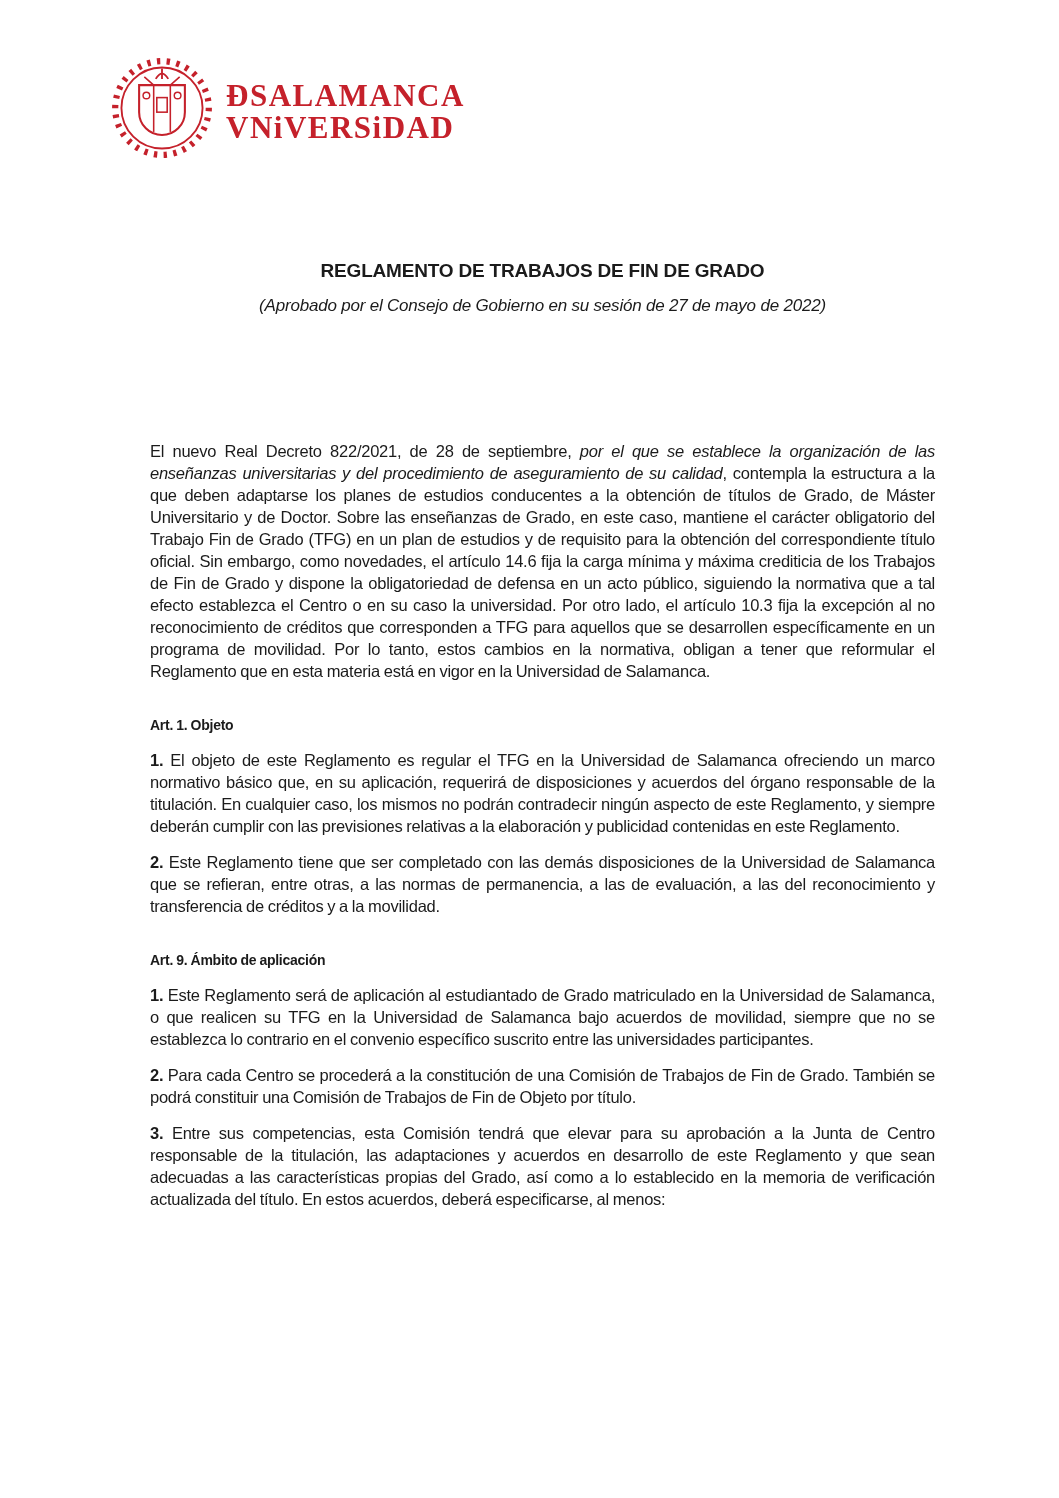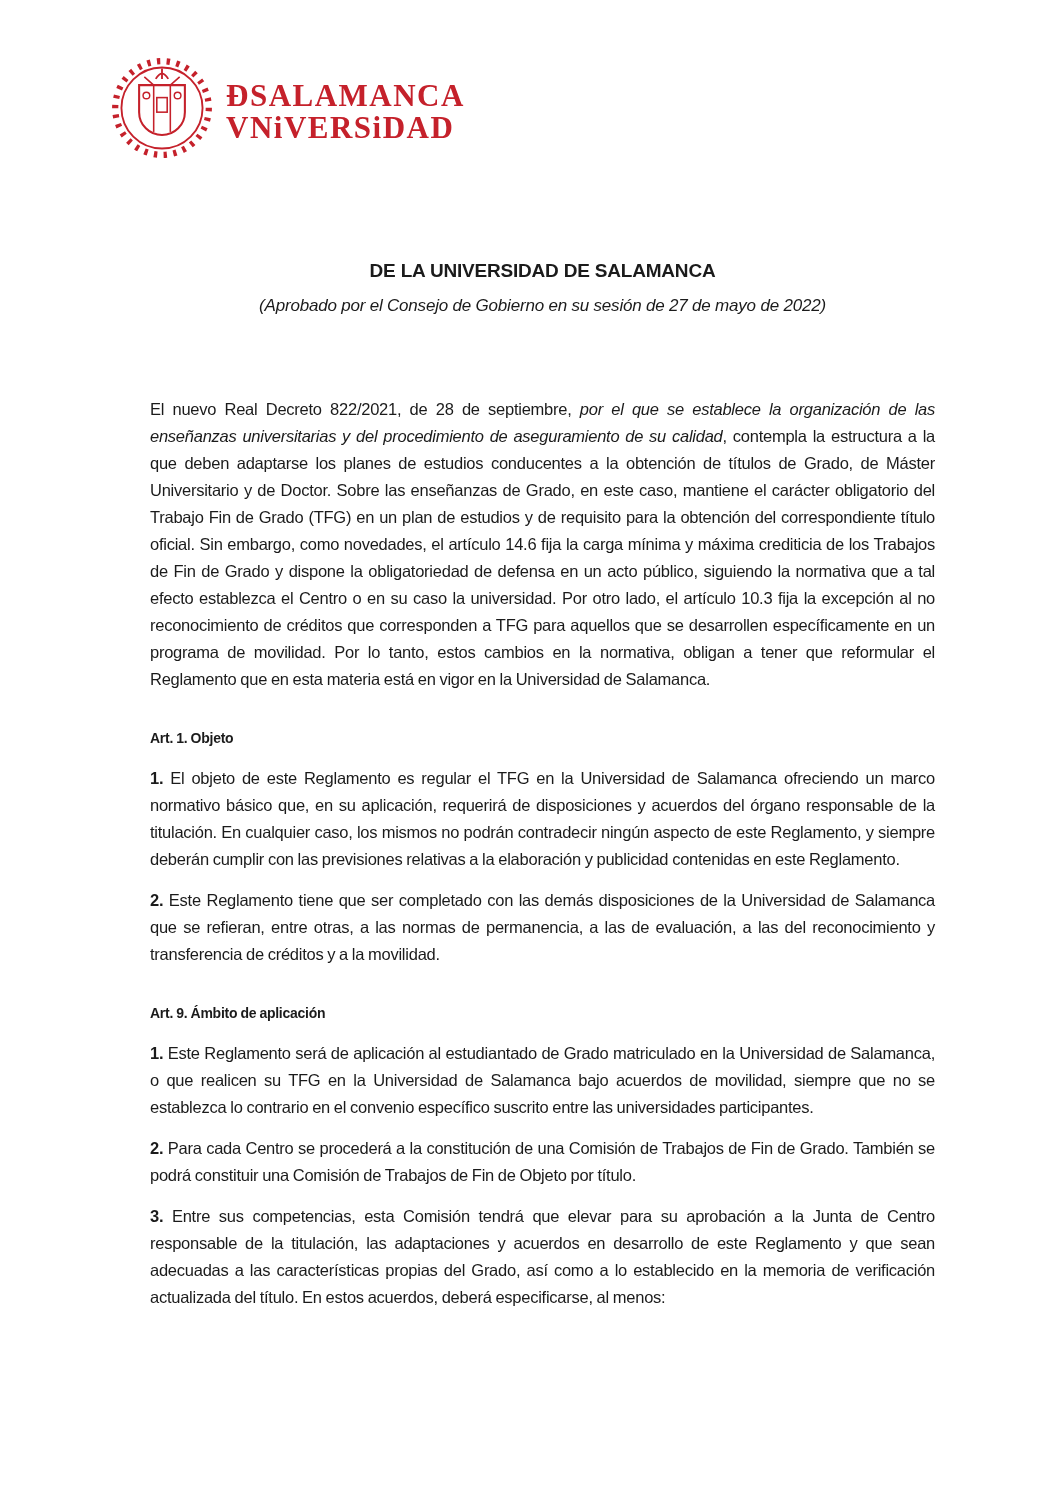--- a/index.html
+++ b/index.html
@@ -57,23 +57,23 @@
   }
   .doc-subtitle {
     margin-top: 13px;
     font-style: italic;
     font-size: 17px;
     letter-spacing: -0.2px;
   }
   
   .content {
     position: absolute;
-    top: 396px; left: 150px; width: 785px;
+    top: 440px; left: 150px; width: 785px;
     font-size: 16.5px;
-    line-height: 27px;
+    line-height: 22px;
     text-align: justify;
     letter-spacing: -0.25px;
     word-spacing: -0.5px;
   }
   .para { margin-bottom: 14px; }
   .intro { margin-bottom: 30px; }
   .art {
     font-size: 14px;
     font-weight: bold;
     margin: 32px 0 13px 0;
@@ -104,21 +104,21 @@
         </g>
       </svg>
       <div class="brand-text">
         <div>ĐSALAMANCA</div>
         <div>VNiVERSiDAD</div>
       </div>
     </div>
   </div>
 
   <div class="title-block">
-    <div class="doc-title">DE LA UNIVERSIDAD DE SALAMANCA</div>
+    <div class="doc-title">REGLAMENTO DE TRABAJOS DE FIN DE GRADO</div>
     <div class="doc-subtitle">(Aprobado por el Consejo de Gobierno en su sesión de 27 de mayo de 2022)</div>
   </div>
 
   <div class="content">
 
     <p class="para intro"><span>El nuevo Real Decreto 822/2021, de 28 de septiembre, </span><em>por el que se establece la organización de las enseñanzas universitarias y del procedimiento de aseguramiento de su calidad</em><span>, contempla la estructura a la que deben adaptarse los planes de estudios conducentes a la obtención de títulos de Grado, de Máster Universitario y de Doctor. Sobre las enseñanzas de Grado, en este caso, mantiene el carácter obligatorio del Trabajo Fin de Grado (TFG) en un plan de estudios y de requisito para la obtención del correspondiente título oficial. Sin embargo, como novedades, el artículo 14.6 fija la carga mínima y máxima crediticia de los Trabajos de Fin de Grado y dispone la obligatoriedad de defensa en un acto público, siguiendo la normativa que a tal efecto establezca el Centro o en su caso la universidad. Por otro lado, el artículo 10.3 fija la excepción al no reconocimiento de créditos que corresponden a TFG para aquellos que se desarrollen específicamente en un programa de movilidad. Por lo tanto, estos cambios en la normativa, obligan a tener que reformular el Reglamento que en esta materia está en vigor en la Universidad de Salamanca.</span></p>
 
     <h3 class="art">Art. 1. Objeto</h3>
     <p class="para"><span class="b">1.</span><span> El objeto de este Reglamento es regular el TFG en la Universidad de Salamanca ofreciendo un marco normativo básico que, en su aplicación, requerirá de disposiciones y acuerdos del órgano responsable de la titulación. En cualquier caso, los mismos no podrán contradecir ningún aspecto de este Reglamento, y siempre deberán cumplir con las previsiones relativas a la elaboración y publicidad contenidas en este Reglamento.</span></p>
     <p class="para"><span class="b">2.</span><span> Este Reglamento tiene que ser completado con las demás disposiciones de la Universidad de Salamanca que se refieran, entre otras, a las normas de permanencia, a las de evaluación, a las del reconocimiento y transferencia de créditos y a la movilidad.</span></p>

